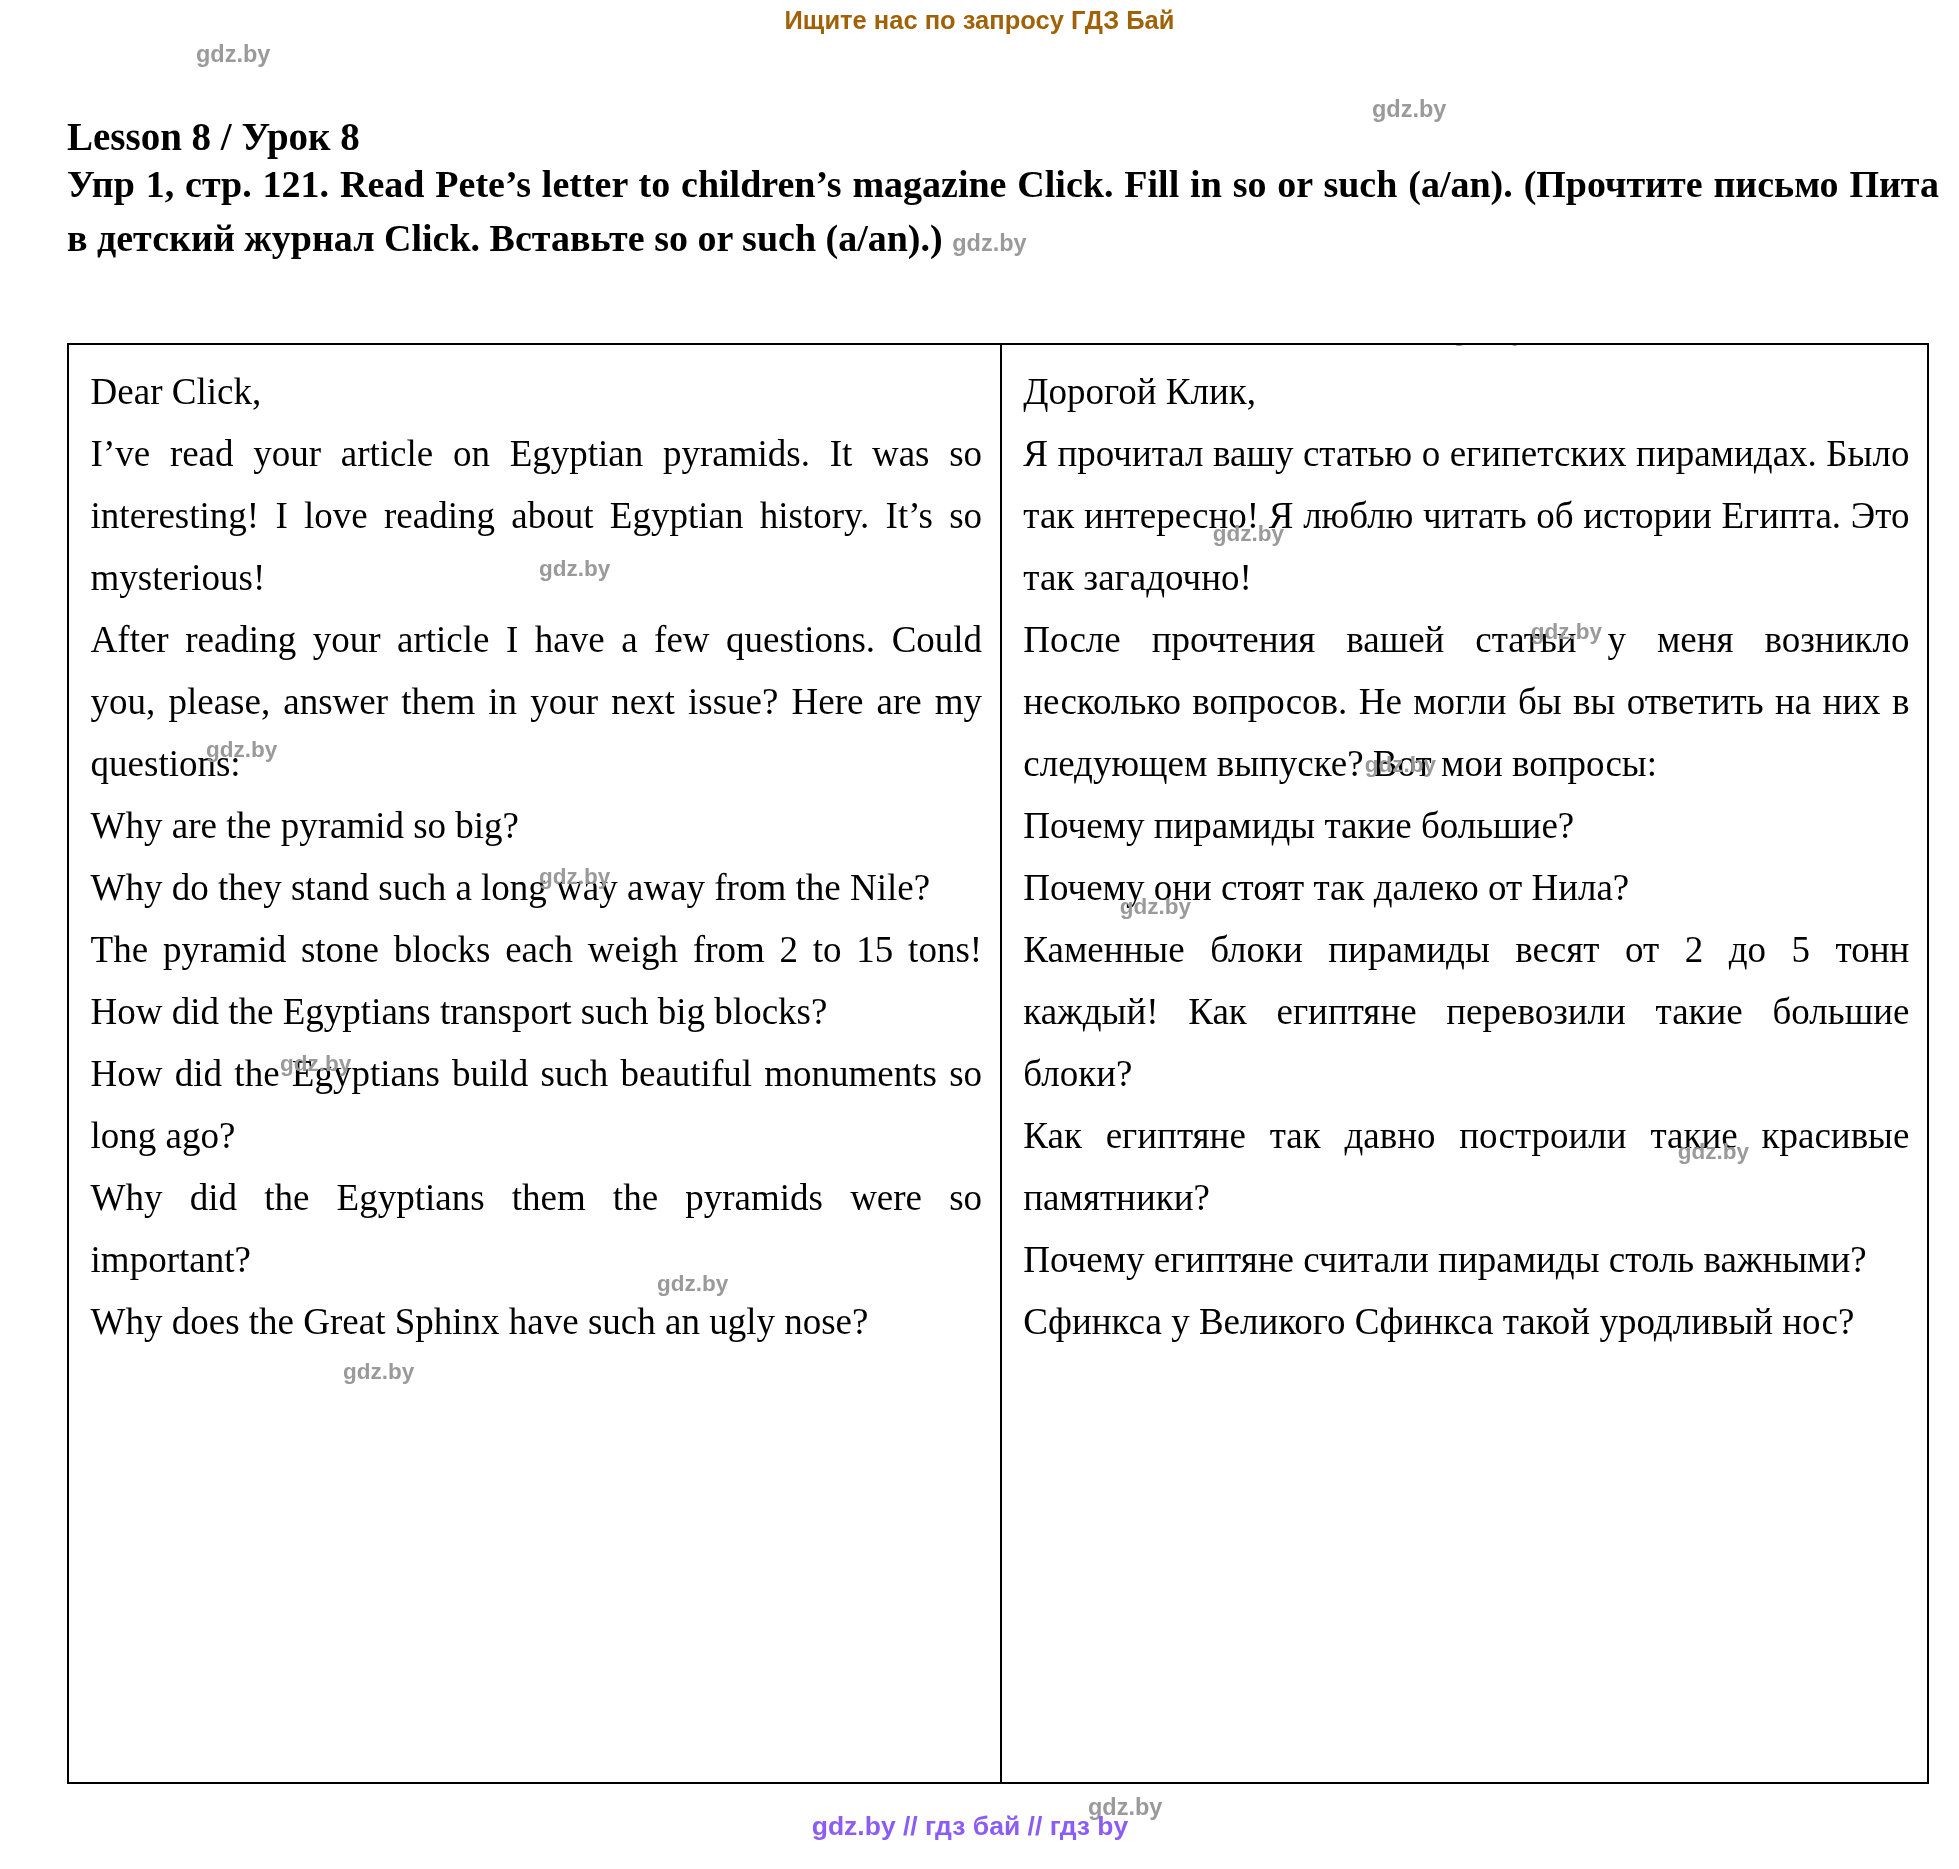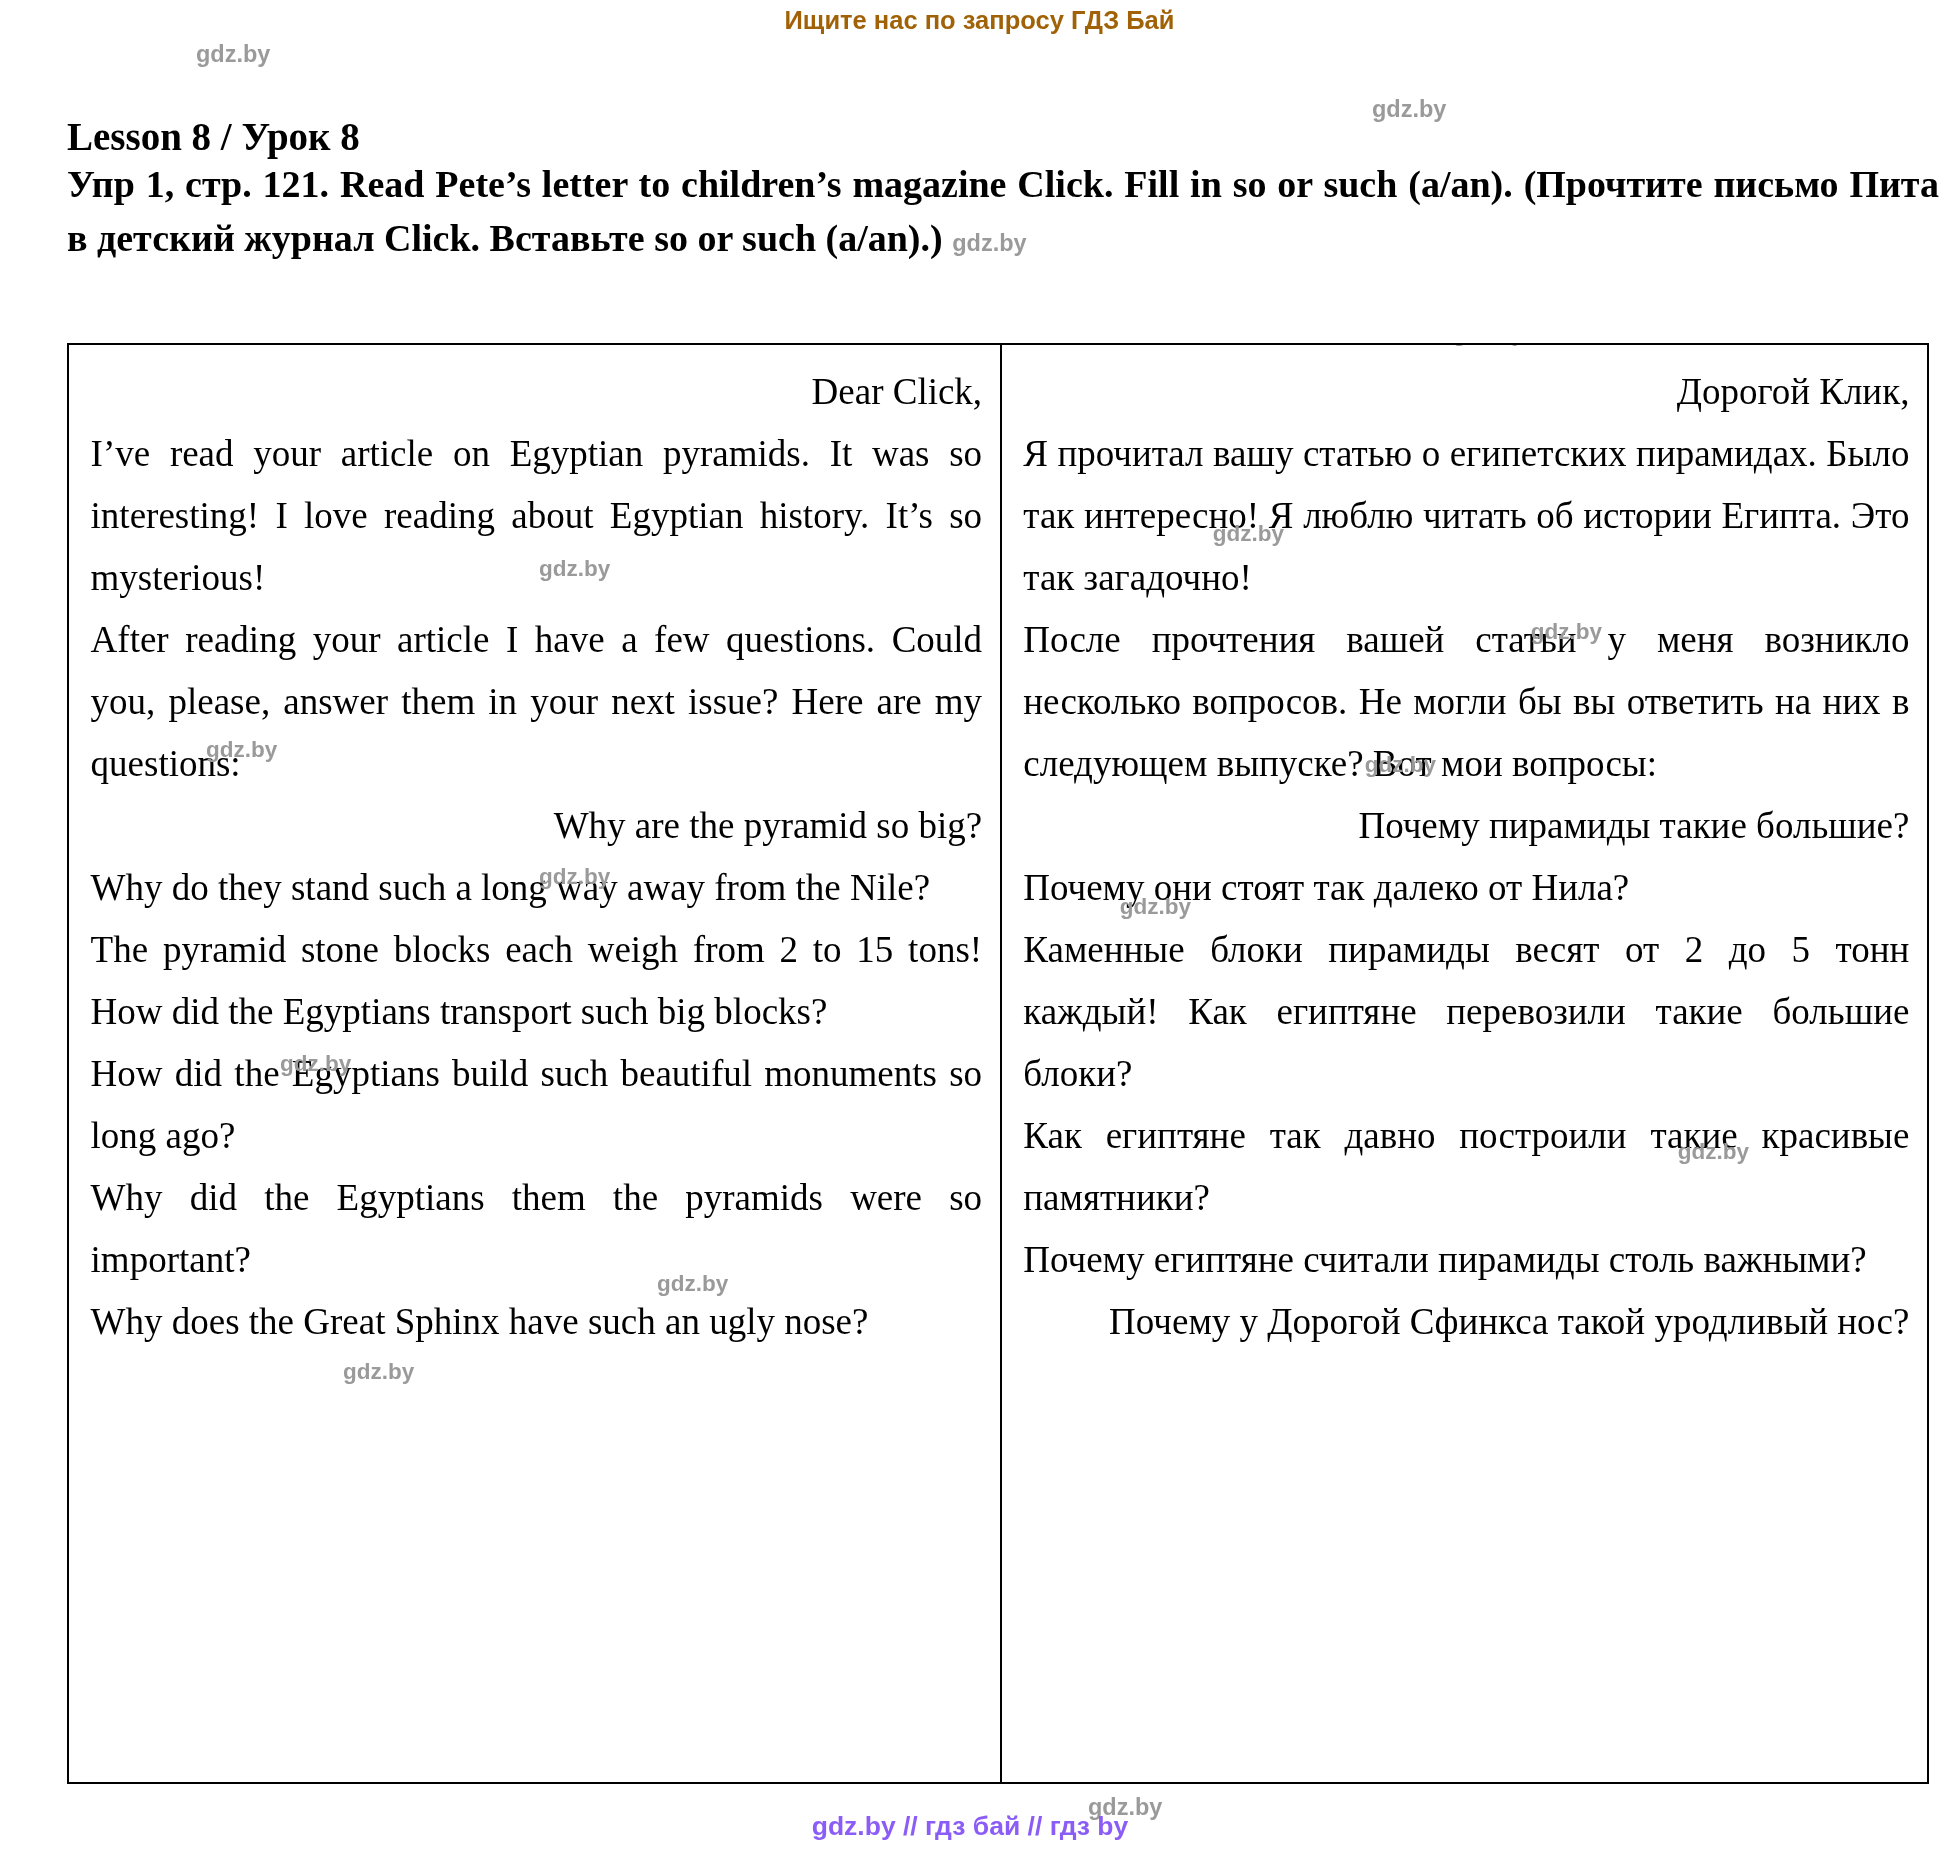--- a/index.html
+++ b/index.html
@@ -95,21 +95,21 @@
     margin: 0 0 0 0;
     font-size: 37px;
     line-height: 62px;
     text-align: justify;
     text-justify: inter-word;
   }
   .cell p:last-child {
     text-align: left;
   }
   .cell p.nojust {
-    text-align: right;
+    text-align: left;
   }
   .footer {
     position: absolute;
     left: 0;
     bottom: 27.4px;
     width: 1940px;
     text-align: center;
     color: #8b5cf6;
     font-family: "Liberation Sans", sans-serif;
     font-weight: bold;
@@ -157,21 +157,21 @@
 
     <div class="cell cell-right">
       <p class="nojust">Дорогой Клик,</p>
       <p>Я прочитал вашу статью о египетских пирамидах. Было так интересно! Я люблю читать об истории Египта. Это так загадочно!</p>
       <p>После прочтения вашей статьи у меня возникло несколько вопросов. Не могли бы вы ответить на них в следующем выпуске? Вот мои вопросы:</p>
       <p class="nojust">Почему пирамиды такие большие?</p>
       <p>Почему они стоят так далеко от Нила?</p>
       <p>Каменные блоки пирамиды весят от 2 до 5 тонн каждый! Как египтяне перевозили такие большие блоки?</p>
       <p>Как египтяне так давно построили такие красивые памятники?</p>
       <p>Почему египтяне считали пирамиды столь важными?</p>
-      <p class="nojust">Почему у Дорогой Сфинкса такой уродливый нос?</p>
+      <p class="nojust">Сфинкса у Великого Сфинкса такой уродливый нос?</p>
 
       <div class="wm wm-small" style="left:451px; top:-24.5px;">gdz.by</div>
       <div class="wm wm-small" style="left:211px; top:176px;">gdz.by</div>
       <div class="wm wm-small" style="left:529px; top:274px;">gdz.by</div>
       <div class="wm wm-small" style="left:363px; top:407px;">gdz.by</div>
       <div class="wm wm-small" style="left:118px; top:549px;">gdz.by</div>
       <div class="wm wm-small" style="left:676px; top:794px;">gdz.by</div>
     </div>
 
   </div>

